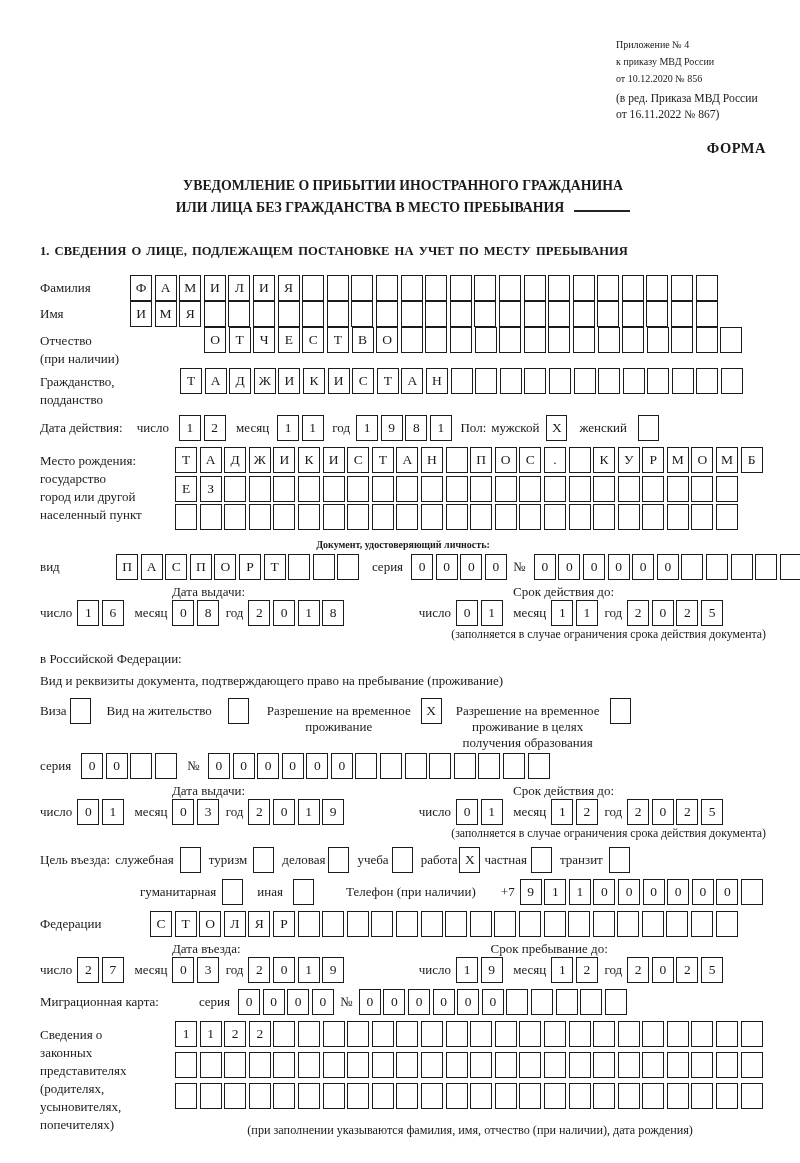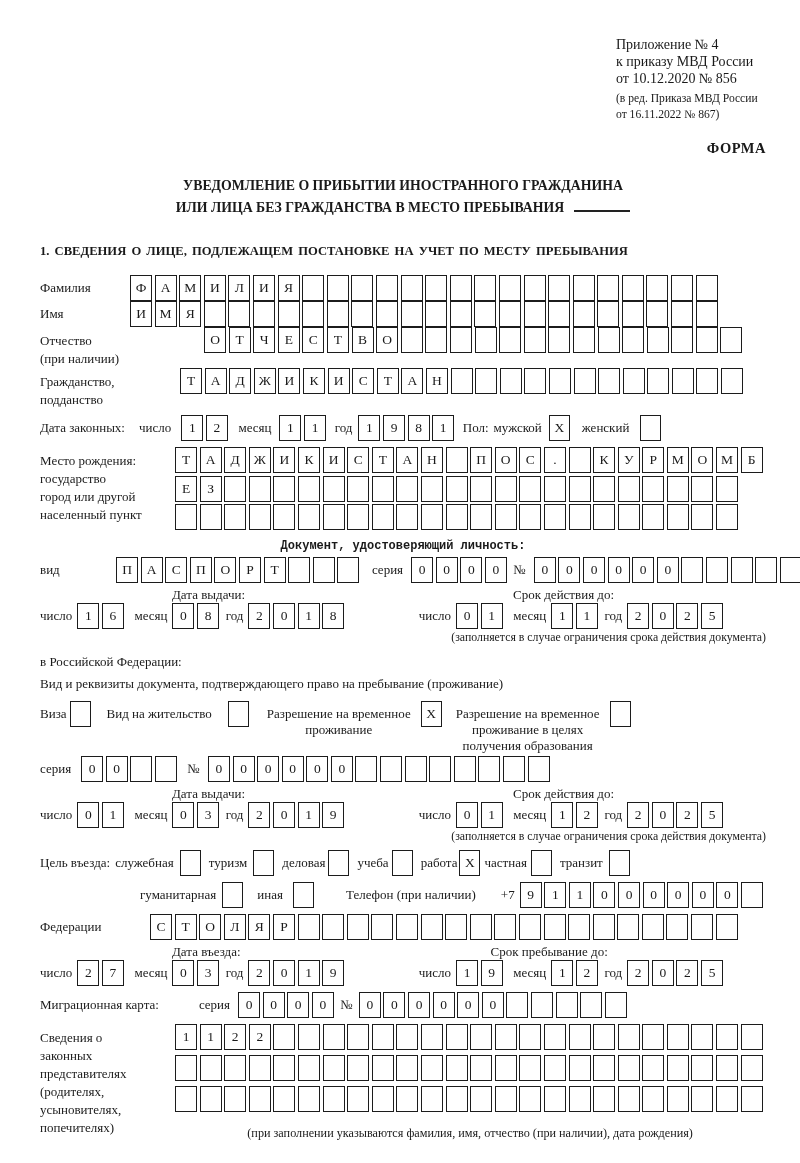--- a/index.html
+++ b/index.html
@@ -1,21 +1,21 @@
 <!DOCTYPE html>
 <html><head>
 <meta charset="utf-8">
 <style>
   html,body{margin:0;padding:0;background:#fff;}
   body{width:800px;height:1163px;overflow:hidden;color:#1a1a1a;
        font-family:"Liberation Serif","DejaVu Serif",serif;}
   .page{box-sizing:border-box;width:800px;height:1163px;padding:36px 34px 10px 40px;}
 
   
-  .appendix{margin-left:576px;font-size:14px;line-height:17px;}
+  .appendix{margin-left:576px;font-size:10px;line-height:17px;}
   .revision{margin-left:576px;font-size:11.6px;line-height:16px;margin-top:4px;}
   .forma{text-align:right;font-weight:bold;font-size:14.5px;margin-top:17px;letter-spacing:.5px;}
   .title{text-align:center;font-weight:bold;font-size:13.8px;line-height:22px;margin-top:18px;}
   .title-underline{display:inline-block;width:56px;border-bottom:2px solid #222;margin-left:10px;}
   .sec-heading{font-weight:bold;font-size:12.6px;margin-top:25px;margin-bottom:16px;word-spacing:2px;}
 
   
   .row{display:flex;align-items:flex-start;margin-bottom:0;font-size:13px;}
   .lbl{flex:none;line-height:16px;padding-top:5px;}
   .lbl2{line-height:18px;}
@@ -25,21 +25,21 @@
         margin-right:2.6px;text-align:center;line-height:23px;font-size:13.5px;vertical-align:top;}
   .cellrow{margin-bottom:2.6px;white-space:nowrap;}
   .checkbox{display:inline-block;box-sizing:border-box;width:21px;height:26px;border:1.9px solid #1c1c1c;
             text-align:center;line-height:23px;font-size:13.5px;vertical-align:top;margin-left:6px;flex:none;}
   .word{margin:0 5px 0 0;padding-top:5px;flex:none;}
   .dates-head{display:flex;font-size:13px;margin-top:4px;}
   .note{font-size:11.8px;text-align:right;margin:1px 0 6px 0;}
   .para{font-size:13px;line-height:22px;margin-top:4px;}
   .opt{display:flex;align-items:flex-start;flex:none;}
   .opt-label{text-align:center;line-height:16px;padding-top:5px;}
-  .center-bold{font-weight:bold;font-size:12px;text-align:center;margin:6px 0 4px 0;font-family:Liberation Mono, monospace;}
+  .center-bold{font-weight:bold;font-size:10px;text-align:center;margin:6px 0 4px 0;}
   .bottom-note{font-size:12.2px;text-align:center;margin-left:150px;margin-top:8px;}
   .mt6{margin-top:6px;}
 </style>
 </head>
 <body>
 
 <div class="page">
 
   <div class="appendix">
     <div>Приложение № 4</div>
@@ -79,21 +79,21 @@
 
   <div class="row">
     <span class="lbl lbl2 w140">
       <span>Гражданство,</span><br>
       <span>подданство</span>
     </span>
     <span class="cells"><span class="cell">Т</span><span class="cell">А</span><span class="cell">Д</span><span class="cell">Ж</span><span class="cell">И</span><span class="cell">К</span><span class="cell">И</span><span class="cell">С</span><span class="cell">Т</span><span class="cell">А</span><span class="cell">Н</span><span class="cell"></span><span class="cell"></span><span class="cell"></span><span class="cell"></span><span class="cell"></span><span class="cell"></span><span class="cell"></span><span class="cell"></span><span class="cell"></span><span class="cell"></span><span class="cell"></span><span class="cell"></span></span>
   </div>
 
   <div class="row mt6">
-    <span class="word" style="margin-right:14px">Дата законных:</span>
+    <span class="word" style="margin-right:14px">Дата действия:</span>
     <span class="word" style="margin-right:10px">число</span>
     <span class="cells"><span class="cell">1</span><span class="cell">2</span></span>
     <span class="word" style="margin:5px 8px 0 8px;padding-top:0">месяц</span>
     <span class="cells"><span class="cell">1</span><span class="cell">1</span></span>
     <span class="word" style="margin:5px 6px 0 6px;padding-top:0">год</span>
     <span class="cells"><span class="cell">1</span><span class="cell">9</span><span class="cell">8</span><span class="cell">1</span></span>
     <span class="word" style="margin-left:6px">Пол:</span>
     <span class="word" style="margin-left:0">мужской</span>
     <span class="checkbox" style="margin-left:2px">X</span>
     <span class="word" style="margin-left:12px">женский</span>

